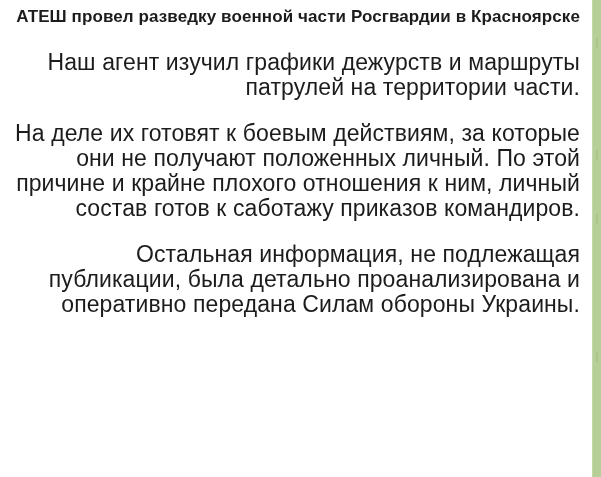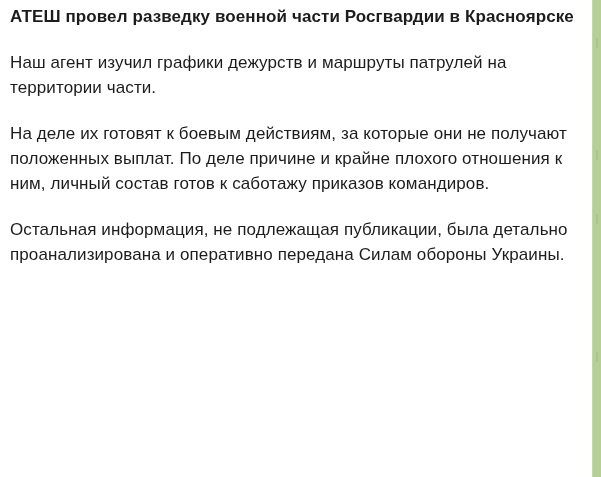--- a/index.html
+++ b/index.html
@@ -10,38 +10,39 @@
     overflow: hidden;
     background: #ffffff;
   }
   .message-view {
     position: relative;
     width: 601px;
     height: 477px;
     background: #ffffff;
     font-family: "Liberation Sans", "DejaVu Sans", sans-serif;
     color: #1c1c1c;
+    text-align: right;
   }
   .message-content {
     position: absolute;
     left: 0;
     top: 0;
     width: 593px;
     box-sizing: border-box;
     padding: 4px 13px 0 10px;
   }
   .message-title {
     font-size: 17px;
     line-height: 25px;
     font-weight: bold;
     margin: 0 0 21px 0;
     letter-spacing: 0.1px;
   }
   .message-paragraph {
-    font-size: 17px;
+    font-size: 23px;
     line-height: 25px;
     font-weight: normal;
     margin: 0 0 21px 0;
     letter-spacing: 0.1px;
   }
   .message-paragraph:last-child {
     margin-bottom: 0;
   }
   .chat-background-strip {
     position: absolute;
@@ -63,21 +64,21 @@
   }
 </style>
 </head>
 <body>
 
 <div class="message-view">
 
   <div class="message-content">
     <div class="message-title">АТЕШ провел разведку военной части Росгвардии в Красноярске</div>
     <p class="message-paragraph">Наш агент изучил графики дежурств и маршруты патрулей на территории части.</p>
-    <p class="message-paragraph">На деле их готовят к боевым действиям, за которые они не получают положенных выплат. По деле причине и крайне плохого отношения к ним, личный состав готов к саботажу приказов командиров.</p>
+    <p class="message-paragraph">На деле их готовят к боевым действиям, за которые они не получают положенных личный. По этой причине и крайне плохого отношения к ним, личный состав готов к саботажу приказов командиров.</p>
     <p class="message-paragraph">Остальная информация, не подлежащая публикации, была детально проанализирована и оперативно передана Силам обороны Украины.</p>
   </div>
 
   <div class="chat-background-strip">
     <span class="pattern-speck" style="top: 38px;"></span>
     <span class="pattern-speck" style="top: 150px;"></span>
     <span class="pattern-speck" style="top: 214px;"></span>
     <span class="pattern-speck" style="top: 352px;"></span>
   </div>
 

